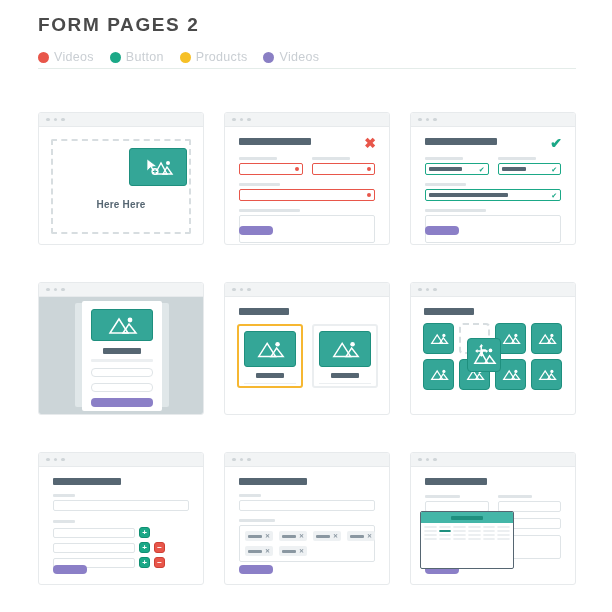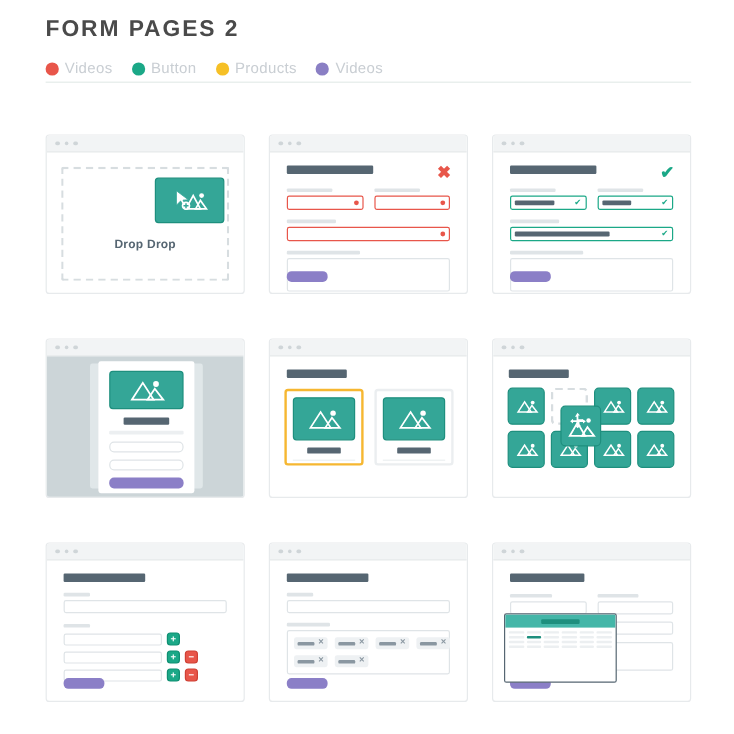--- a/index.html
+++ b/index.html
@@ -231,21 +231,21 @@
           <div class="img-tile drop-tile">
             <svg width="34" height="22" viewBox="0 0 34 22">
               <path d="M14 18 L20 7 L26 18 Z" fill="none" stroke="#fff" stroke-width="1.4"></path>
               <path d="M22 18 L26 11 L31 18 Z" fill="none" stroke="#fff" stroke-width="1.4"></path>
               <circle cx="27" cy="7" r="2" fill="#fff"></circle>
               <path d="M6 3 L6 15 L9.5 11.5 L12 16 L14 15 L11.5 10.8 L16 10.5 Z" fill="#fff" stroke="#34a697" stroke-width=".7"></path>
               <circle cx="14" cy="15.5" r="3.6" fill="#fff"></circle>
               <path d="M14 13.4 v4.2 M11.9 15.5 h4.2" stroke="#34a697" stroke-width="1.2"></path>
             </svg>
           </div>
-          <div class="drop-text">Drop Drop</div>
+          <div class="drop-text">Here Here</div>
         </div>
       </div>
     </div>
 
     <div class="card">
       <div class="chrome">
           <span></span>
           <span></span>
           <span></span>
         </div>

